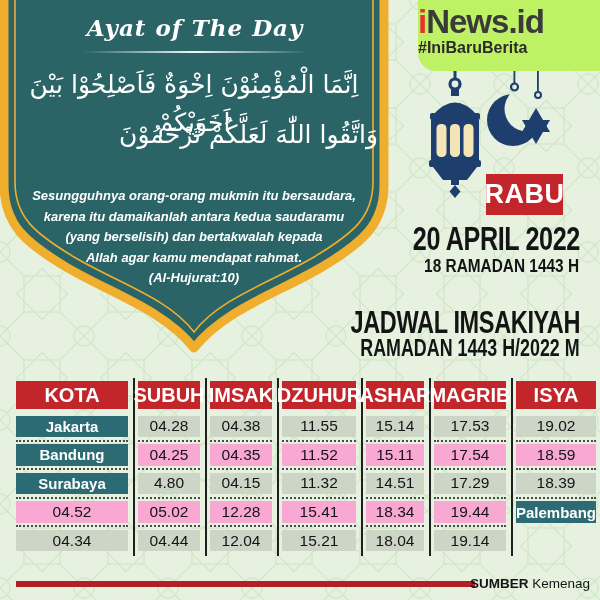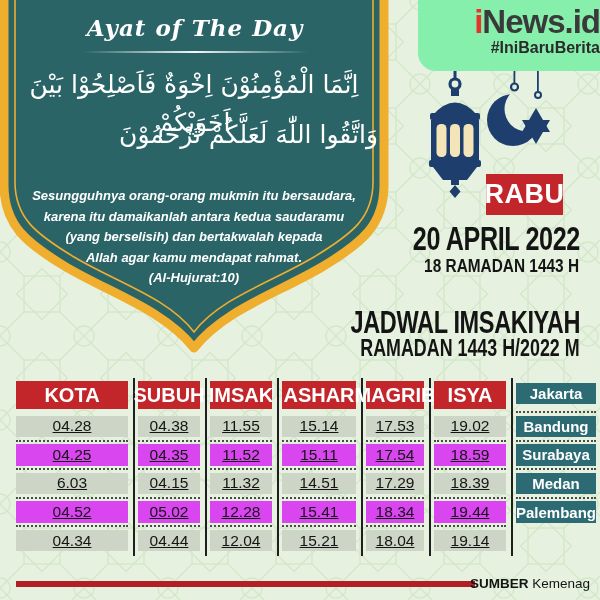--- a/index.html
+++ b/index.html
@@ -34,21 +34,21 @@
   #arabic2{top:116px;text-align:right;}
   .translation{
     position:absolute;left:18px;top:186px;width:352px;z-index:2;
     text-align:center;color:#fff;font-style:italic;font-weight:bold;
     font-size:13px;line-height:20.5px;
   }
 
   
   .logo-card{
     position:absolute;left:418px;top:0;width:182px;height:71px;z-index:2;
-    background:#86efac;border-radius:0 0 0 18px;text-align:right;
+    background:#bef264;border-radius:0 0 0 18px;text-align:left;
   }
   .logo-line{font-size:33px;font-weight:bold;letter-spacing:-1px;margin-top:5px;line-height:34px;}
   .logo-i{color:#e8332a;}
   .logo-rest{color:#3a3a3a;}
   .logo-tag{font-size:16px;font-weight:bold;color:#2b2b2b;letter-spacing:0;line-height:18px;}
 
   
   #ornaments{position:absolute;left:420px;top:68px;z-index:1;}
 
   
@@ -76,23 +76,23 @@
     column-gap:10px;
   }
   .vline{position:absolute;top:378px;height:178px;width:2px;background:#1f1f1f;z-index:1;}
   .cell{position:relative;z-index:2;}
   .cell.sep{border-bottom:2px dotted #4a4a4a;}
   .hbox{margin:1px 0 4px 0;height:28px;background:#c2262b;display:flex;align-items:center;justify-content:center;
         color:#fff;font-weight:bold;font-size:20px;letter-spacing:0;}
   .cbox{margin:2.5px 0;height:21.5px;background:#2c6b74;display:flex;align-items:center;justify-content:center;
         color:#fff;font-weight:bold;font-size:15px;}
   .tbox{margin:2.5px 0;height:21.5px;display:flex;align-items:center;justify-content:center;
-        color:#141414;font-size:15.5px;text-decoration:underline;}
+        color:#141414;font-size:15.5px;}
   .row-a .tbox{background:#cdd6c6;}
-  .row-b .tbox{background:#d946ef;}
+  .row-b .tbox{background:#f9a8d4;}
 
   
   .src-line{position:absolute;left:16px;top:581px;width:459px;height:6px;background:#b22025;z-index:2;}
   .src-text{position:absolute;right:10px;top:576px;z-index:2;font-size:13.5px;color:#141414;white-space:nowrap;}
   .src-label{font-weight:bold;}
 </style>
 </head>
 <body>
 
 <svg id="bgpat" width="600" height="600" aria-hidden="true">
@@ -189,20 +189,23 @@
   <div class="cell">
       <div class="hbox">KOTA</div>
     </div>
   <div class="cell">
       <div class="hbox">SUBUH</div>
     </div>
   <div class="cell">
       <div class="hbox">IMSAK</div>
     </div>
   <div class="cell">
+      <div class="hbox">DZUHUR</div>
+    </div>
+  <div class="cell">
       <div class="hbox">ASHAR</div>
     </div>
   <div class="cell">
       <div class="hbox">MAGRIB</div>
     </div>
   <div class="cell">
       <div class="hbox">ISYA</div>
     </div>
 
   <div class="cell sep row-a">
@@ -246,41 +249,38 @@
       <div class="tbox">17.54</div>
     </div>
   <div class="cell sep row-b">
       <div class="tbox">18.59</div>
     </div>
 
   <div class="cell sep row-a">
       <div class="cbox">Surabaya</div>
     </div>
   <div class="cell sep row-a">
-      <div class="tbox">6.03</div>
+      <div class="tbox">4.80</div>
     </div>
   <div class="cell sep row-a">
       <div class="tbox">04.15</div>
     </div>
   <div class="cell sep row-a">
       <div class="tbox">11.32</div>
     </div>
   <div class="cell sep row-a">
       <div class="tbox">14.51</div>
     </div>
   <div class="cell sep row-a">
       <div class="tbox">17.29</div>
     </div>
   <div class="cell sep row-a">
       <div class="tbox">18.39</div>
     </div>
 
-  <div class="cell sep row-b">
-      <div class="cbox">Medan</div>
-    </div>
   <div class="cell sep row-b">
       <div class="tbox">04.52</div>
     </div>
   <div class="cell sep row-b">
       <div class="tbox">05.02</div>
     </div>
   <div class="cell sep row-b">
       <div class="tbox">12.28</div>
     </div>
   <div class="cell sep row-b">

